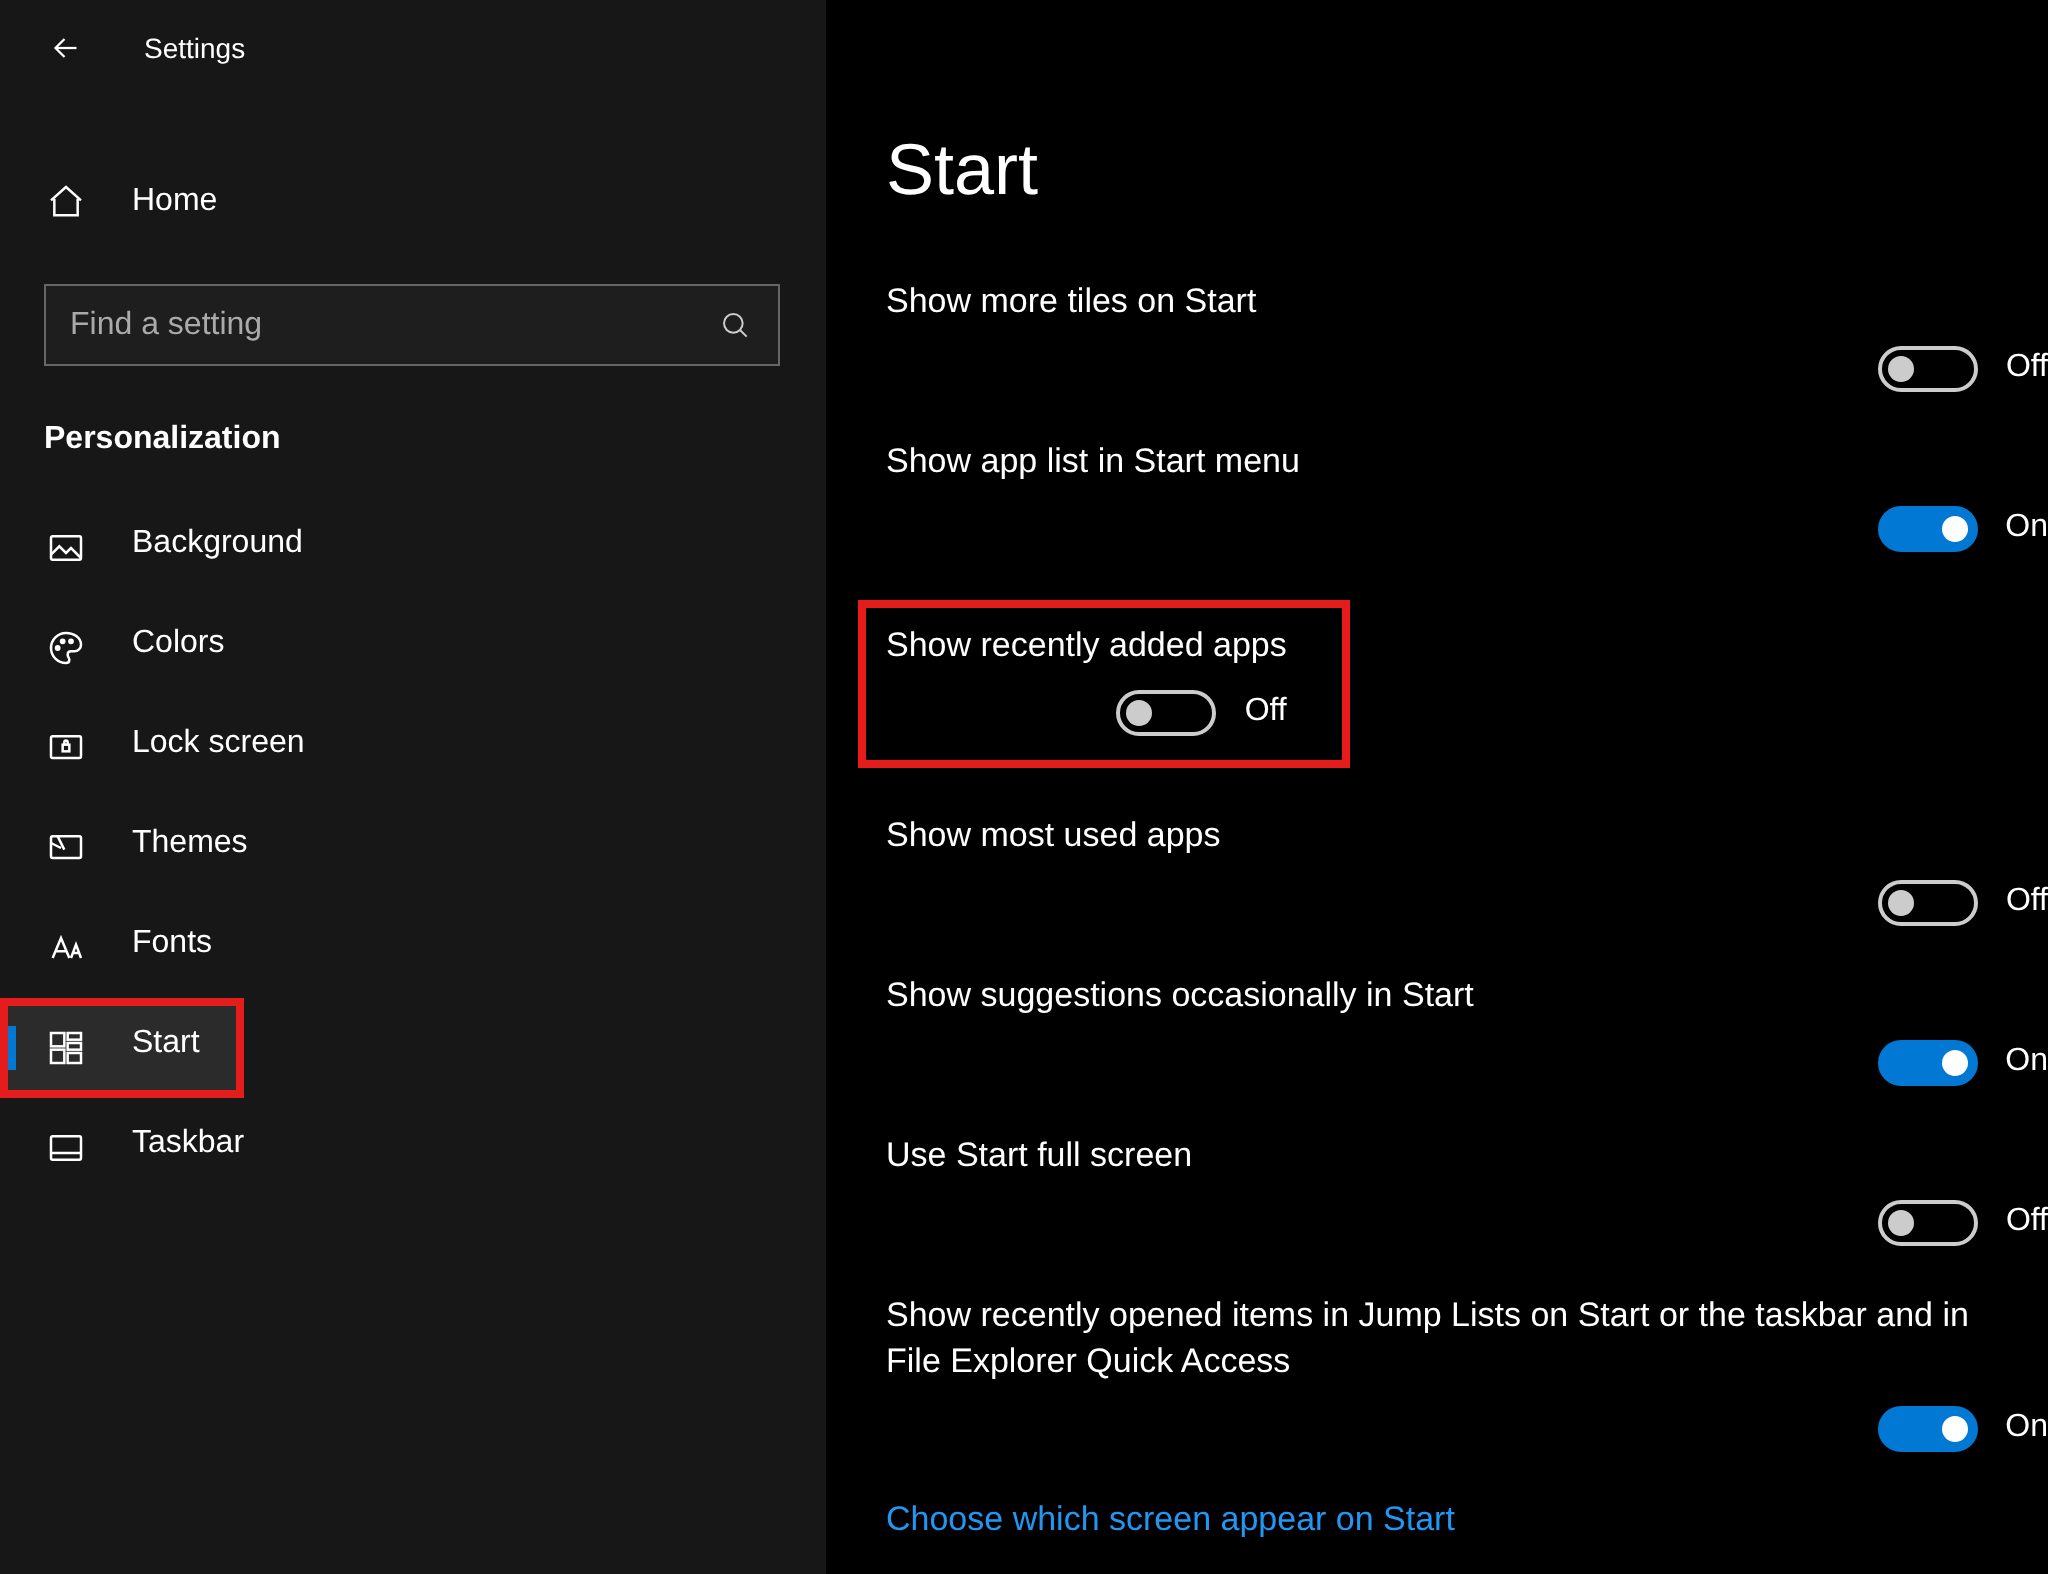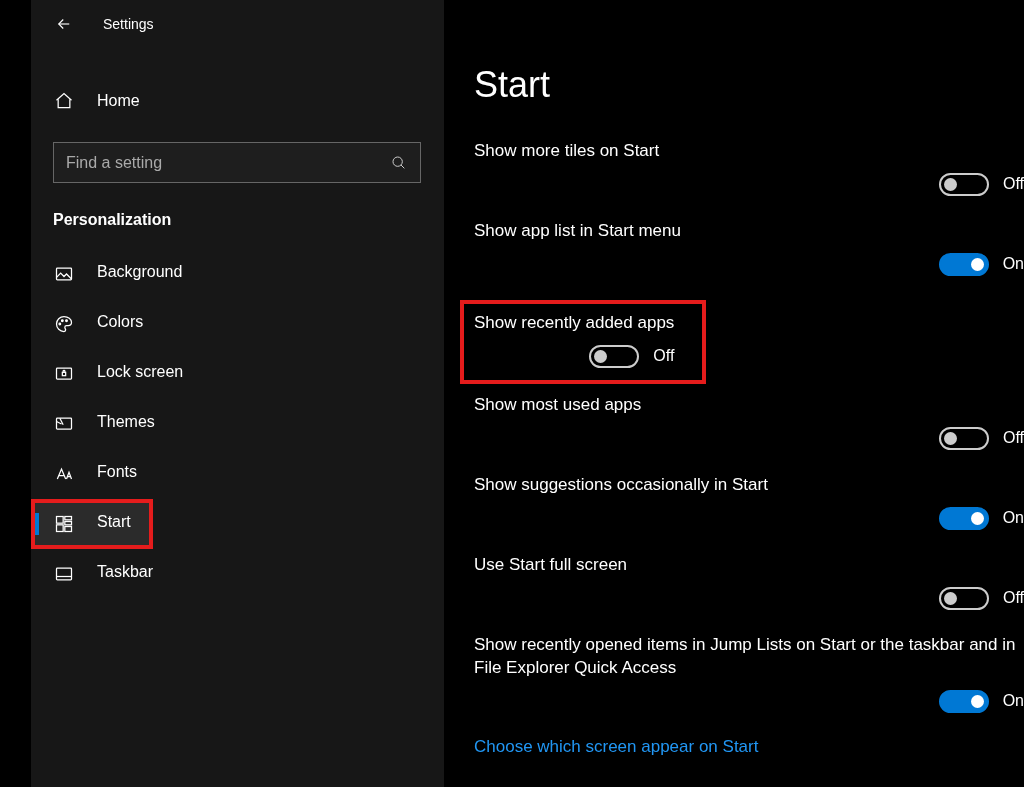--- a/index.html
+++ b/index.html
@@ -10,21 +10,20 @@
   color: #fff;
   font-family: "Segoe UI", Arial, sans-serif;
   overflow: hidden;
   display: flex;
 }
 .sidebar {
   width: 413px;
   height: 100%;
   background: #171717;
   padding: 0;
-  margin-left: 31px;
 }
 .header {
   display: flex;
   align-items: center;
   padding: 12px 0 12px 22px;
   height: 48px;
 }
 .back-icon {
   width: 22px;
   height: 22px;
@@ -187,21 +186,21 @@
   right: 3px;
   top: 3px;
 }
 .toggle-state {
   font-size: 16px;
 }
 .setting-highlight {
   display: inline-block;
   padding: 8px 28px 12px 10px;
   margin-left: -14px;
-  margin-bottom: 10px;
+  margin-bottom: 23px;
 }
 .link {
   color: #2196f3;
   font-size: 17px;
   cursor: pointer;
 }
 svg { display: block; }
 </style>
 </head>
 <body>

